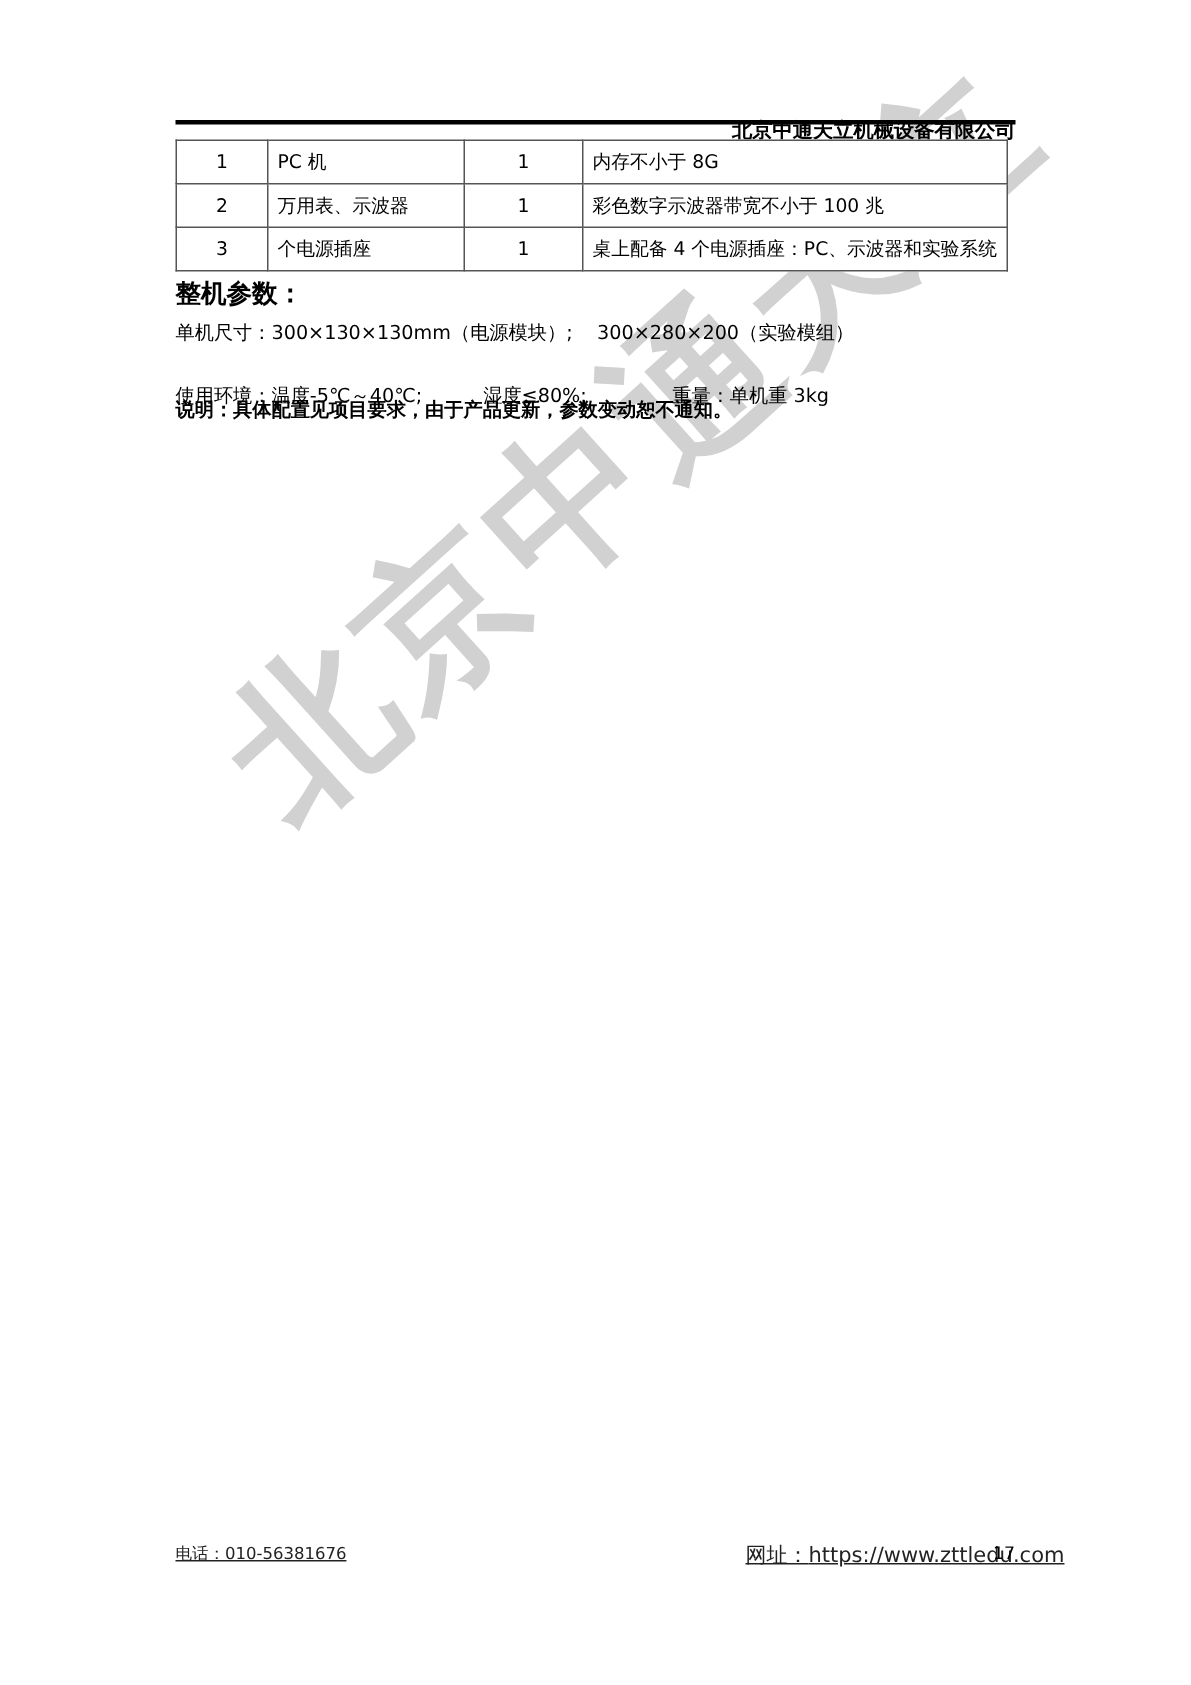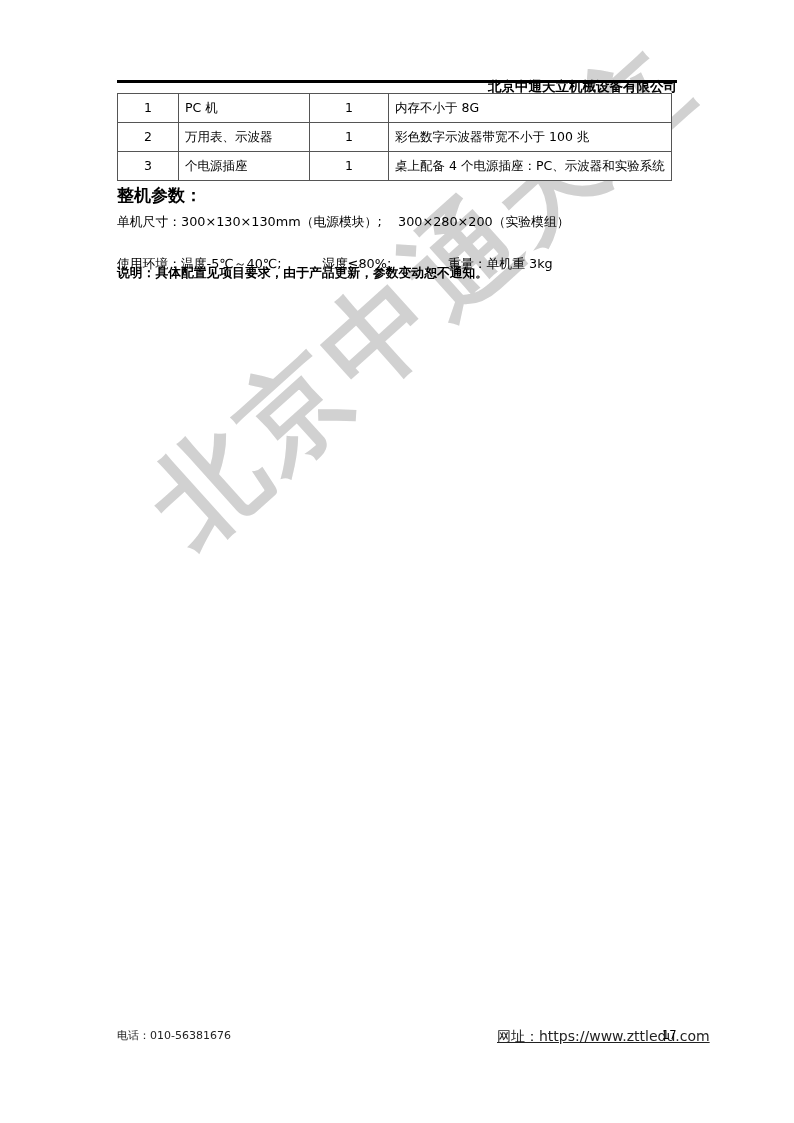--- a/index.html
+++ b/index.html
@@ -126,21 +126,21 @@
   
   .footer-left {
     position: absolute;
     left: 117px;
     top: 1028px;
     font-size: 11px;
     font-family: "DejaVu Sans", sans-serif;
     color: #222;
     z-index: 2;
   }
-  .footer-left .u { }
+  .footer-left .u { text-decoration: underline; }
   .footer-right {
     position: absolute;
     left: 497px;
     top: 1028px;
     font-size: 14px;
     font-family: "DejaVu Sans", sans-serif;
     color: #222;
     z-index: 2;
   }
   .footer-right .u { text-decoration: underline; }

